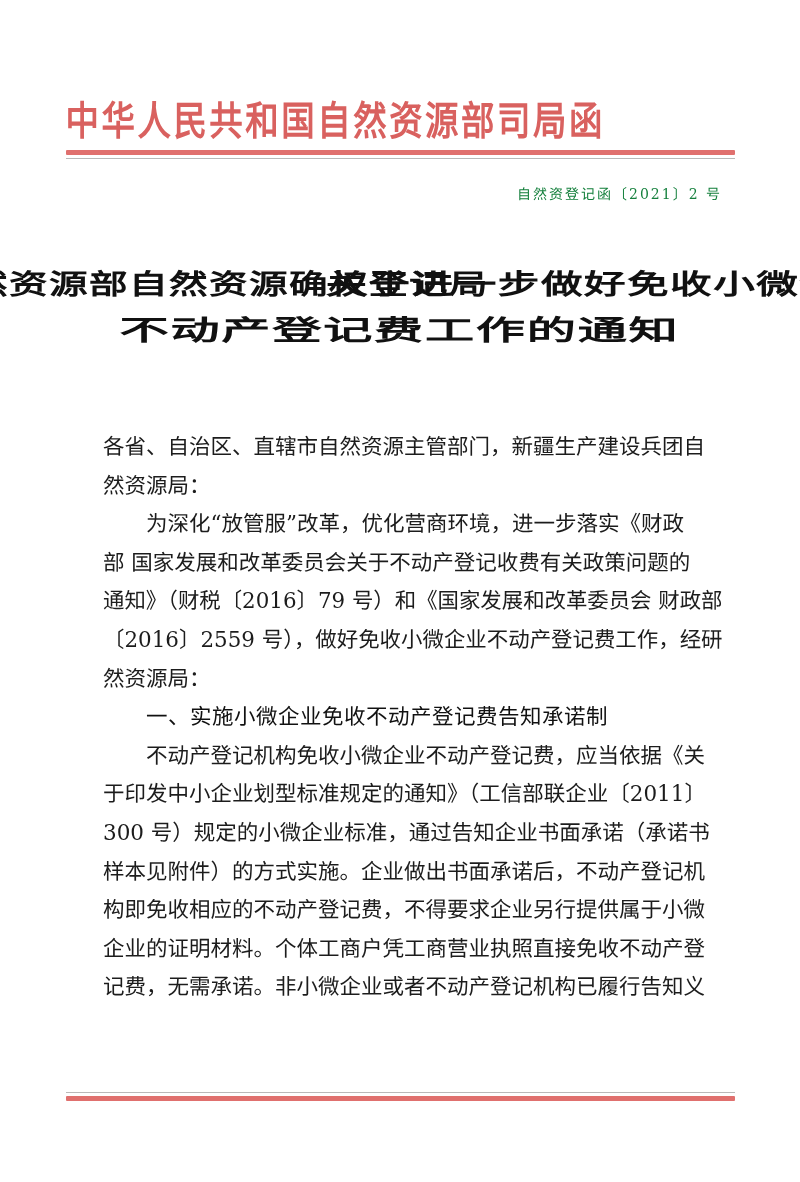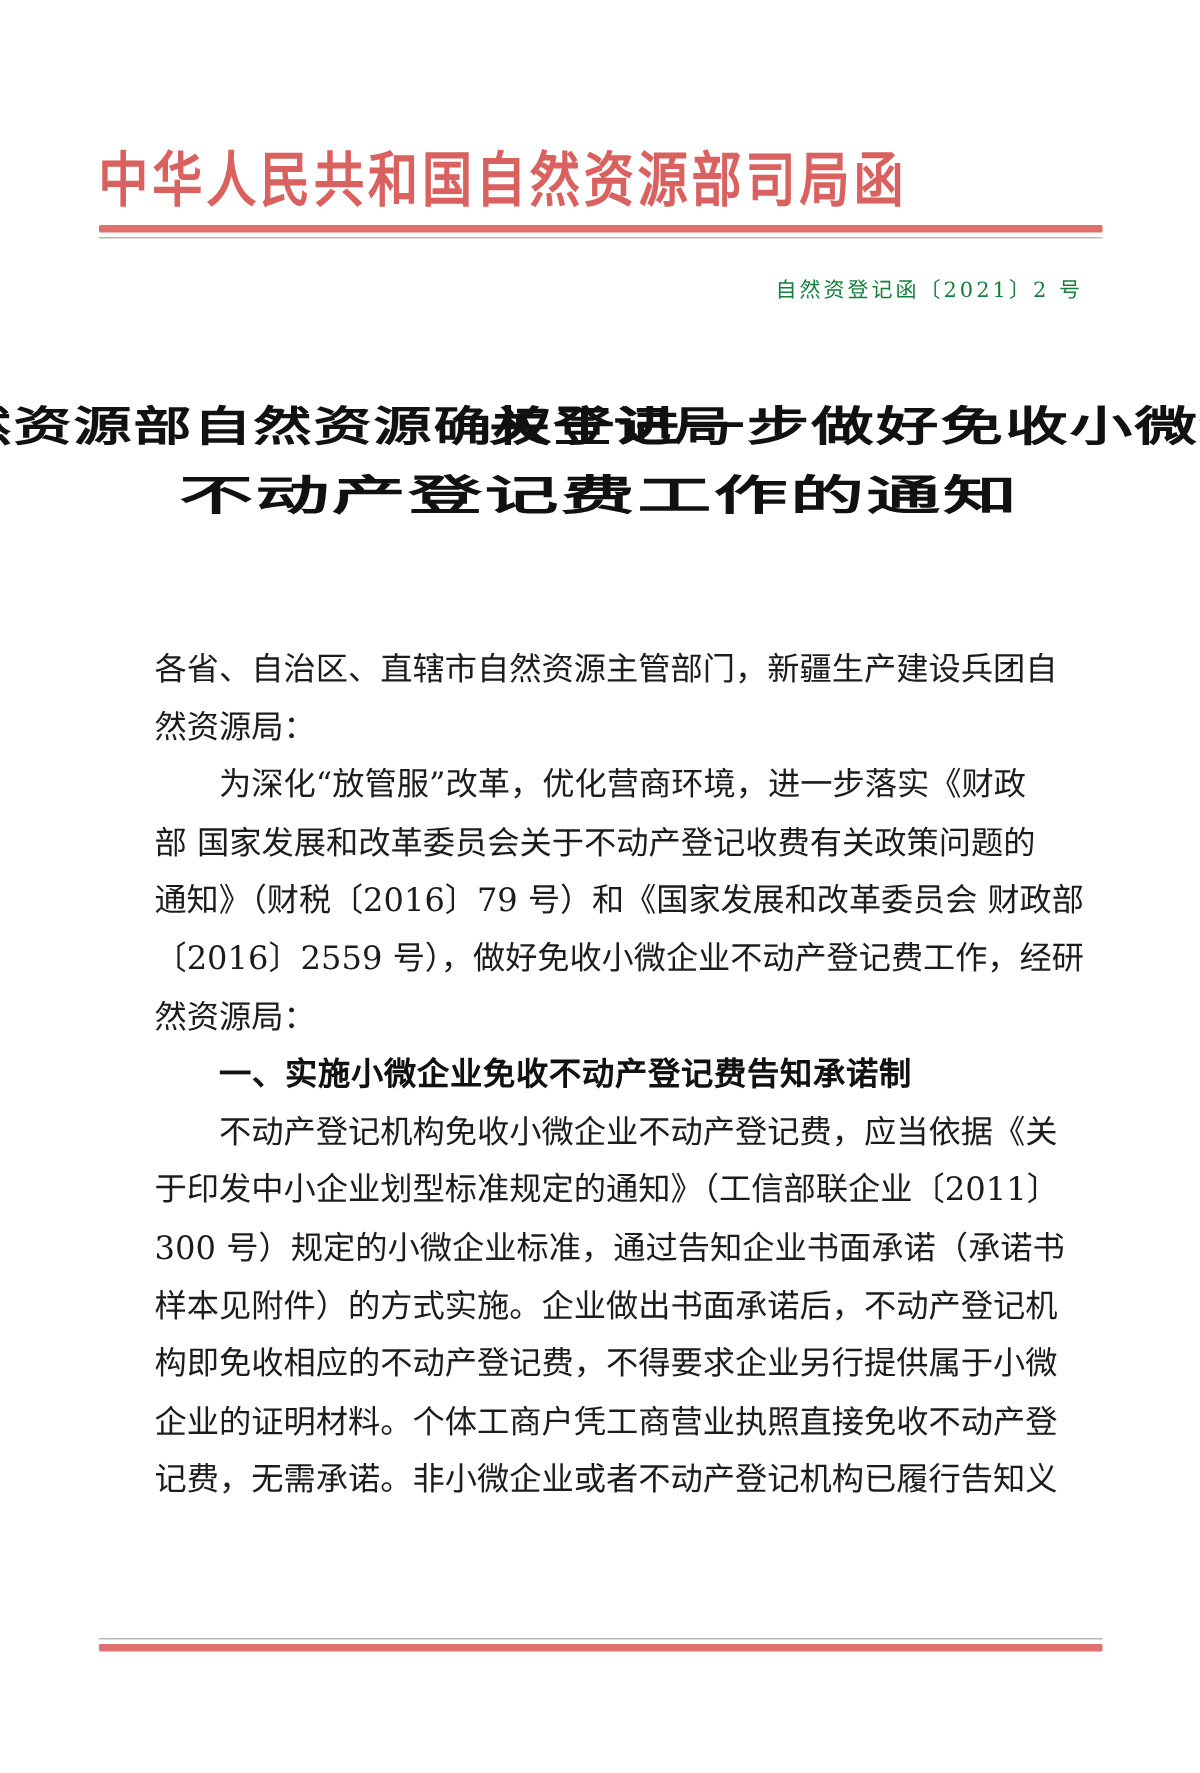--- a/index.html
+++ b/index.html
@@ -117,21 +117,21 @@
     line-height: 38.6px;
     letter-spacing: 0px;
     color: #1c1c1c;
     white-space: nowrap;
     font-family: "DejaVu Serif", "Liberation Serif", serif;
   }
   .line.indent {
     text-indent: 43px;
   }
   .line.heading {
-    font-weight: 700;
+    font-weight: 400;
     text-indent: 43px;
     letter-spacing: 0.5px;
     color: #111111;
   }
 </style>
 </head>
 <body>
 
 <div class="page">
 

